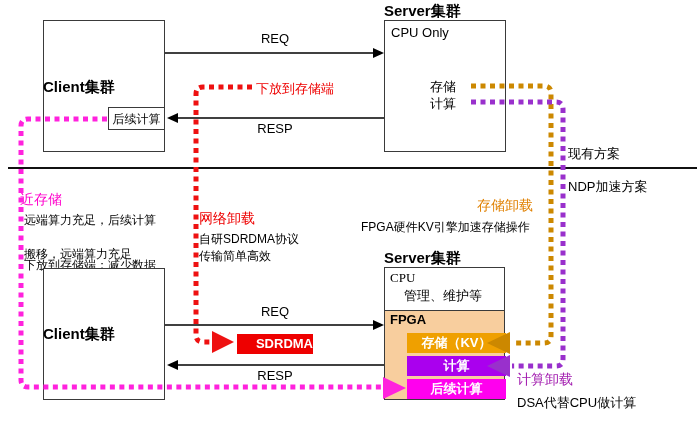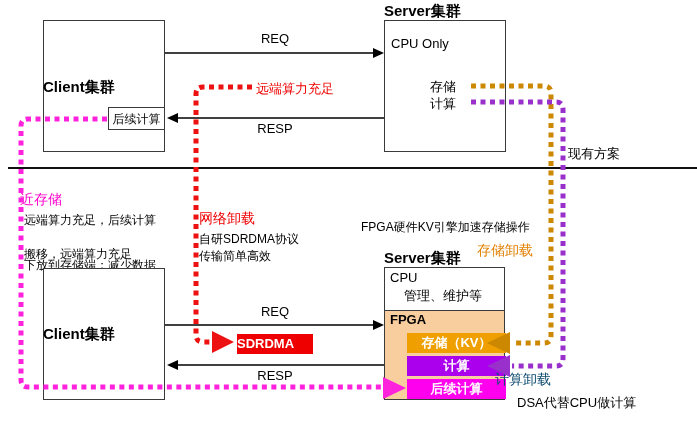--- a/index.html
+++ b/index.html
@@ -12,77 +12,78 @@
   .box-title{font-weight:bold;font-size:15px;text-align:left;}
   .lbl{font-size:13px;}
   .small{font-size:12px;}
   .sect-title{font-size:14px;font-weight:normal;}
   .bar{
     position:absolute;left:407px;width:99px;height:20px;line-height:20px;
     text-align:center;color:#fff;font-weight:bold;font-size:13px;
   }
   .badge{
     position:absolute;left:237px;top:334px;width:76px;height:20px;line-height:20px;
-    background:#ee0000;color:#fff;font-weight:bold;font-size:13px;text-align:left;
+    background:#ee0000;color:#fff;font-weight:bold;font-size:13px;text-align:right;
   }
   svg.overlay{position:absolute;left:0;top:0;pointer-events:none;z-index:10;}
 </style>
 </head>
 <body>
 
 <div id="stage">
 
   <div class="box" style="left:43px;top:20px;width:122px;height:132px;"></div>
   <div class="abs box-title" style="left:43px;top:78px;width:122px;">Client集群</div>
   <div class="box" style="left:108px;top:107px;width:57px;height:23px;"></div>
   <div class="abs" style="left:108px;top:111px;width:57px;font-size:12px;text-align:center;">后续计算</div>
 
   <div class="abs box-title" style="left:384px;top:2px;width:122px;">Server集群</div>
   <div class="box" style="left:384px;top:20px;width:122px;height:132px;"></div>
-  <div class="abs lbl" style="left:391px;top:25px;margin-top:11px;">CPU Only</div>
+  <div class="abs lbl" style="left:391px;top:25px;">CPU Only</div>
   <div class="abs lbl" style="left:430px;top:78px;">存储</div>
   <div class="abs lbl" style="left:430px;top:95px;">计算</div>
 
   <div class="abs lbl" style="left:240px;top:31px;width:70px;text-align:center;">REQ</div>
-  <div class="abs lbl" style="left:256px;top:80px;color:#ee0000;">远端算力充足</div>
+  <div class="abs lbl" style="left:256px;top:80px;color:#ee0000;">下放到存储端</div>
   <div class="abs lbl" style="left:240px;top:121px;width:70px;text-align:center;">RESP</div>
 
   <div class="abs lbl" style="left:568px;top:145px;text-align:right;">现有方案</div>
+  <div class="abs lbl" style="left:568px;top:178px;">NDP加速方案</div>
 
   <div class="abs sect-title" style="left:20px;top:191px;color:#FF00CC;">近存储</div>
   <div class="abs small" style="left:24px;top:212px;">远端算力充足，后续计算</div>
   <div class="abs small" style="left:24px;top:229px;margin-top:28px;">下放到存储端；减少数据</div>
   <div class="abs small" style="left:24px;top:246px;">搬移，远端算力充足</div>
 
   <div class="abs small" style="left:199px;top:231px;">自研SDRDMA协议</div>
   <div class="abs sect-title" style="left:199px;top:210px;color:#ee0000;">网络卸载</div>
   <div class="abs small" style="left:199px;top:248px;">传输简单高效</div>
 
-  <div class="abs sect-title" style="left:477px;top:197px;color:#E08000;margin-top:45px;">存储卸载</div>
+  <div class="abs sect-title" style="left:477px;top:197px;color:#E08000;">存储卸载</div>
   <div class="abs small" style="left:361px;top:219px;">FPGA硬件KV引擎加速存储操作</div>
 
   <div class="box" style="left:43px;top:268px;width:122px;height:132px;"></div>
   <div class="abs box-title" style="left:43px;top:325px;width:122px;">Client集群</div>
 
   <div class="abs box-title" style="left:384px;top:249px;width:121px;">Server集群</div>
   <div class="box" style="left:384px;top:267px;width:121px;height:133px;">
     <div style="position:absolute;left:-1.5px;top:41.5px;width:121px;height:90px;background:#F8CE9E;border:1.5px solid #3a3a3a;box-sizing:border-box;"></div>
   </div>
-  <div class="abs lbl" style="left:390px;top:270px;">CPU</div>
+  <div class="abs lbl" style="left:390px;top:270px;font-family:Liberation Serif, serif;">CPU</div>
   <div class="abs lbl" style="left:404px;top:287px;">管理、维护等</div>
   <div class="abs lbl" style="left:390px;top:312px;font-weight:bold;">FPGA</div>
   <div class="bar" style="top:333px;background:#EFA000;">存储（KV）</div>
   <div class="bar" style="top:356px;background:#AA00EE;">计算</div>
   <div class="bar" style="top:379px;background:#FF00EE;">后续计算</div>
 
   <div class="abs lbl" style="left:240px;top:304px;width:70px;text-align:center;">REQ</div>
   <div class="badge">SDRDMA</div>
   <div class="abs lbl" style="left:240px;top:368px;width:70px;text-align:center;">RESP</div>
 
-  <div class="abs sect-title" style="left:495px;top:371px;color:#0c4a6e;">计算卸载</div>
+  <div class="abs sect-title" style="left:517px;top:371px;color:#a21caf;">计算卸载</div>
   <div class="abs lbl" style="left:517px;top:394px;">DSA代替CPU做计算</div>
 
   <svg class="overlay" width="697" height="423" viewBox="0 0 697 423">
 
     <line x1="8" y1="168" x2="697" y2="168" stroke="#111" stroke-width="2"></line>
 
     <line x1="165" y1="53" x2="374" y2="53" stroke="#000" stroke-width="1.5"></line>
     <polygon points="384,53 373,48 373,58" fill="#000"></polygon>
 
     <line x1="384" y1="118" x2="177" y2="118" stroke="#000" stroke-width="1.5"></line>

